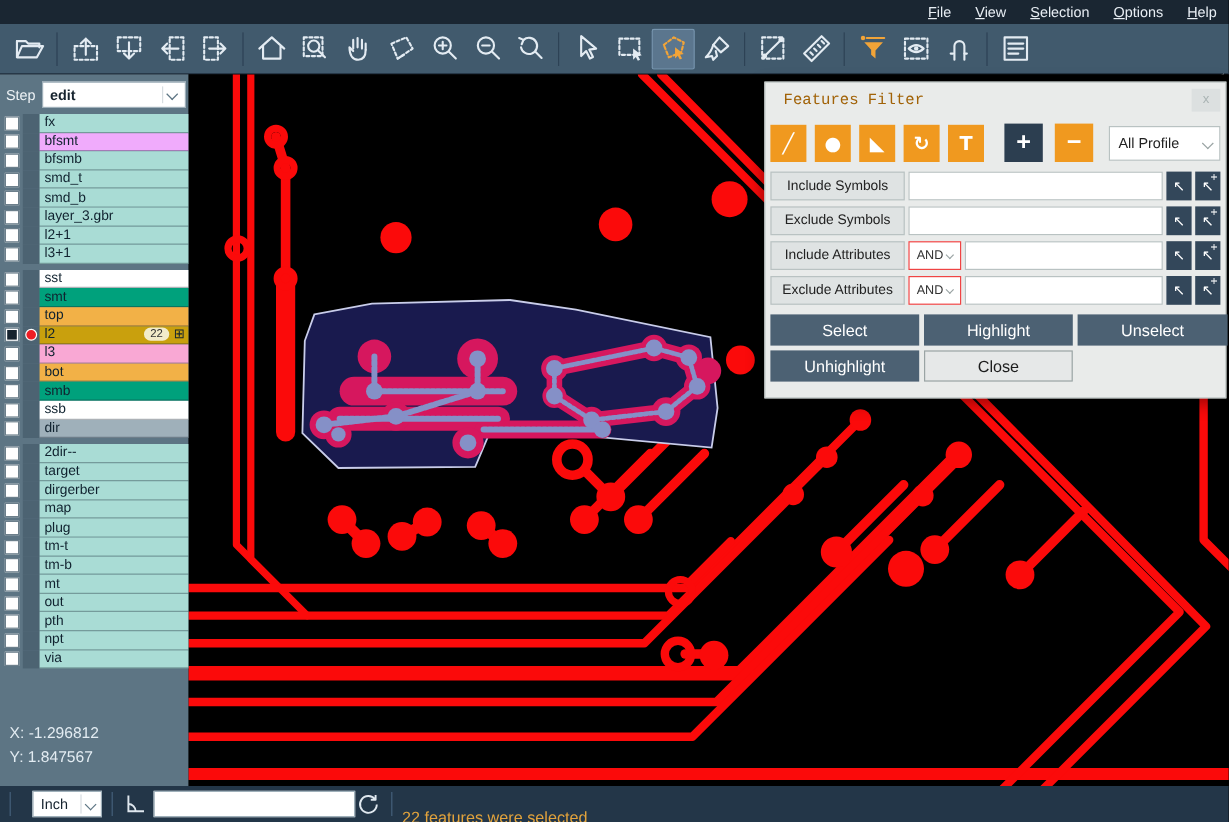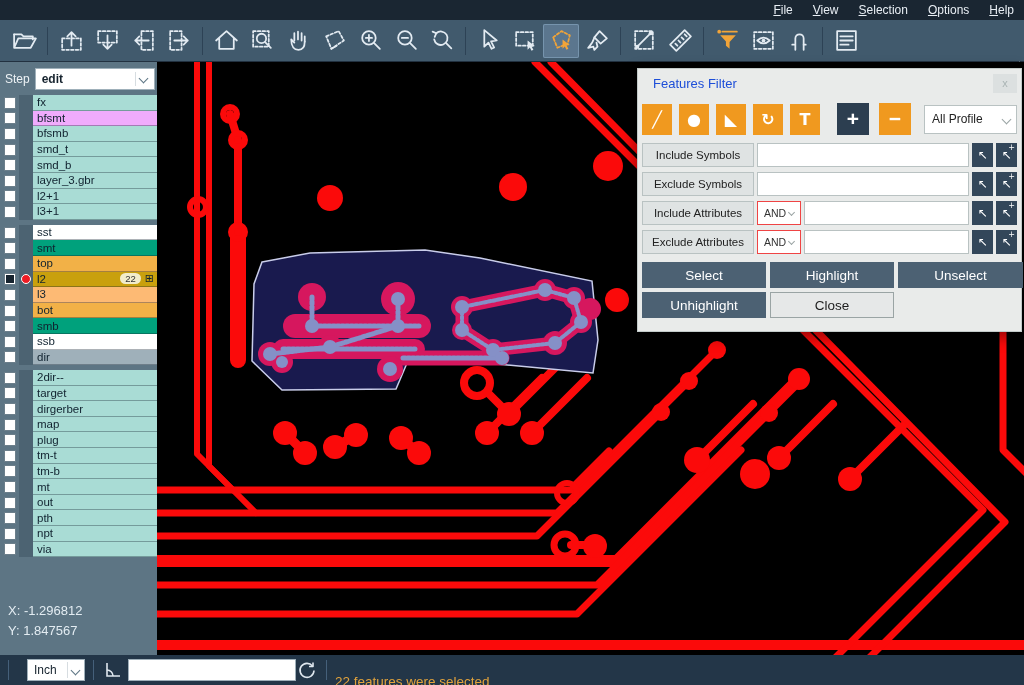--- a/index.html
+++ b/index.html
@@ -52,21 +52,21 @@
   .side-fill { flex:1; }
   .coords { padding:0 0 14px 8px; color:#e3ecf2; font-size:13px; line-height:1.55; }
 
   
   .canvas { position:absolute; left:157px; top:62px; width:867px; height:593px; background:#000; }
 
   
   .dialog { position:absolute; left:637px; top:68px; width:385px; height:264px;
     background:#e9ebea; border:1px solid #c2cac9; box-shadow:0 4px 14px rgba(0,0,0,.45); }
   .dtitlebar { height:28px; display:flex; align-items:center; padding:0 4px 0 15px; }
-  .dtitle { flex:1; color:#1d4ed8; font-size:13px; }
+  .dtitle { flex:1; color:#a16207; font-size:13px;font-family:Liberation Mono, monospace; }
   .dclose { width:24px; height:19px; background:#dcе0e0; background:#dce0e0; color:#aab4b4;
     display:flex; align-items:center; justify-content:center; font-size:11px; }
   .typebar { display:flex; align-items:center; padding:6px 4px 0 4px; gap:5px; }
   .typebtn { width:30px; height:31px; background:#f0991f; color:#fff; display:flex; align-items:center;
     justify-content:center; font-size:16px; font-family:"DejaVu Sans", sans-serif; font-weight:bold; }
   .addbtn { width:32px; height:32px; background:#2c3e50; color:#fff; font-size:21px; font-weight:bold;
     display:flex; align-items:center; justify-content:center; margin-left:12px; }
   .rembtn { width:32px; height:32px; background:#f0991f; color:#fff; font-size:21px; font-weight:bold;
     display:flex; align-items:center; justify-content:center; margin-left:5px; }
   .profsel { margin-left:auto; width:93px; height:29px; background:#fff; border:1px solid #b9c2c2;
@@ -538,21 +538,21 @@
             <span class="badge">22</span>
             <span class="grid-ic">⊞</span>
           </span>
         </div>
 
         <div class="lrow">
           <span class="cbcol">
             <span class="cb"></span>
           </span>
           <span class="dotcol"></span>
-          <span class="lbl" style="background: #fdba74; justify-content: center;">
+          <span class="lbl" style="background: #f9a8d4; justify-content: center;">
             <span class="name">l3</span>
 
           </span>
         </div>
 
         <div class="lrow">
           <span class="cbcol">
             <span class="cb"></span>
           </span>
           <span class="dotcol"></span>

